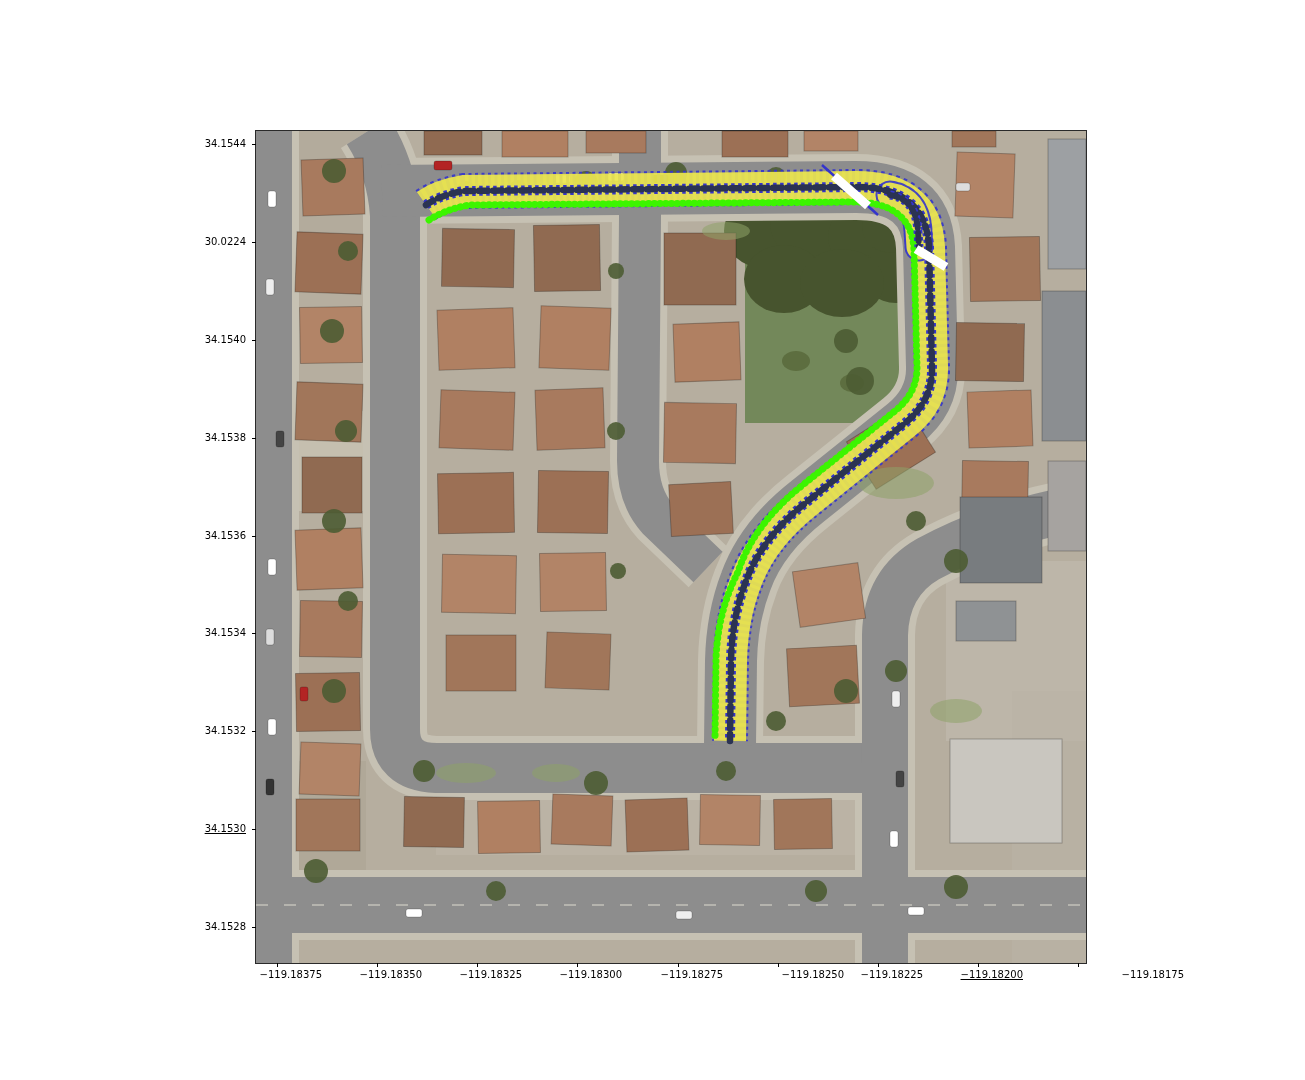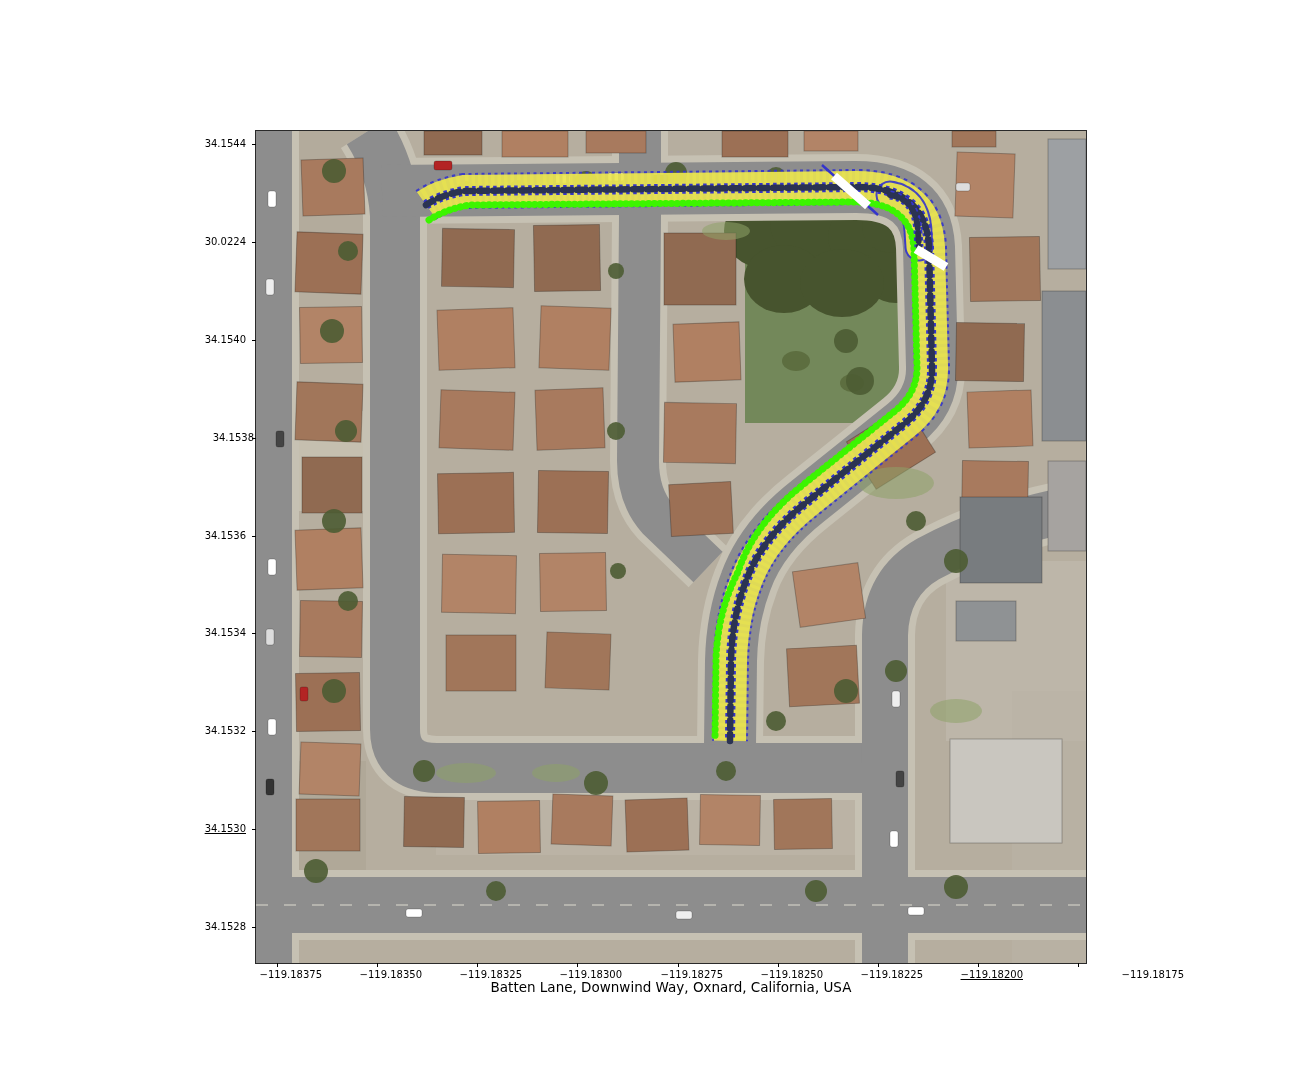--- a/index.html
+++ b/index.html
@@ -199,21 +199,21 @@
   </div>
 
   <div id="y-axis">
       <div class="ytick-mark" style="left: 252px; top: 144px;"></div>
       <div class="tick-label ytick-label" style="left: 186px; top: 137px; width: 60px;">34.1544</div>
       <div class="ytick-mark" style="left: 252px; top: 242px;"></div>
       <div class="tick-label ytick-label" style="left: 186px; top: 235px; width: 60px;">30.0224</div>
       <div class="ytick-mark" style="left: 252px; top: 340px;"></div>
       <div class="tick-label ytick-label" style="left: 186px; top: 333px; width: 60px;">34.1540</div>
       <div class="ytick-mark" style="left: 252px; top: 438px;"></div>
-      <div class="tick-label ytick-label" style="left: 194px; top: 431px; width: 60px;">34.1538</div>
+      <div class="tick-label ytick-label" style="left: 186px; top: 431px; width: 60px;">34.1538</div>
       <div class="ytick-mark" style="left: 252px; top: 536px;"></div>
       <div class="tick-label ytick-label" style="left: 186px; top: 529px; width: 60px;">34.1536</div>
       <div class="ytick-mark" style="left: 252px; top: 633px;"></div>
       <div class="tick-label ytick-label" style="left: 186px; top: 626px; width: 60px;">34.1534</div>
       <div class="ytick-mark" style="left: 252px; top: 731px;"></div>
       <div class="tick-label ytick-label" style="left: 186px; top: 724px; width: 60px;">34.1532</div>
       <div class="ytick-mark" style="left: 252px; top: 829px;"></div>
       <div class="tick-label ytick-label" style="left: 186px; top: 822px; width: 60px; text-decoration: underline;">34.1530</div>
       <div class="ytick-mark" style="left: 252px; top: 927px;"></div>
       <div class="tick-label ytick-label" style="left: 186px; top: 920px; width: 60px;">34.1528</div>
@@ -223,23 +223,22 @@
       <div class="tick-label xtick-label" style="left: 232px; top: 968px; width: 90px;">−119.18375</div>
       <div class="xtick-mark" style="left: 377px; top: 963px;"></div>
       <div class="tick-label xtick-label" style="left: 332px; top: 968px; width: 90px;">−119.18350</div>
       <div class="xtick-mark" style="left: 477px; top: 963px;"></div>
       <div class="tick-label xtick-label" style="left: 432px; top: 968px; width: 90px;">−119.18325</div>
       <div class="xtick-mark" style="left: 577px; top: 963px;"></div>
       <div class="tick-label xtick-label" style="left: 532px; top: 968px; width: 90px;">−119.18300</div>
       <div class="xtick-mark" style="left: 678px; top: 963px;"></div>
       <div class="tick-label xtick-label" style="left: 633px; top: 968px; width: 90px;">−119.18275</div>
       <div class="xtick-mark" style="left: 778px; top: 963px;"></div>
-      <div class="tick-label xtick-label" style="left: 733px; top: 968px; width: 90px;">−119.18250</div>
+      <div class="tick-label xtick-label" style="left: 754px; top: 968px; width: 90px;">−119.18250</div>
       <div class="xtick-mark" style="left: 878px; top: 963px;"></div>
       <div class="tick-label xtick-label" style="left: 833px; top: 968px; width: 90px;">−119.18225</div>
       <div class="xtick-mark" style="left: 978px; top: 963px;"></div>
       <div class="tick-label xtick-label" style="left: 933px; top: 968px; width: 90px; text-decoration: underline;">−119.18200</div>
       <div class="xtick-mark" style="left: 1078px; top: 963px;"></div>
       <div class="tick-label xtick-label" style="left: 1094px; top: 968px; width: 90px;">−119.18175</div>
     </div>
-  <div class="xlabel">Batten Lane, Downwind Way, Oxnard, California, USA</div>
 
 </div>
 
 </body></html>

